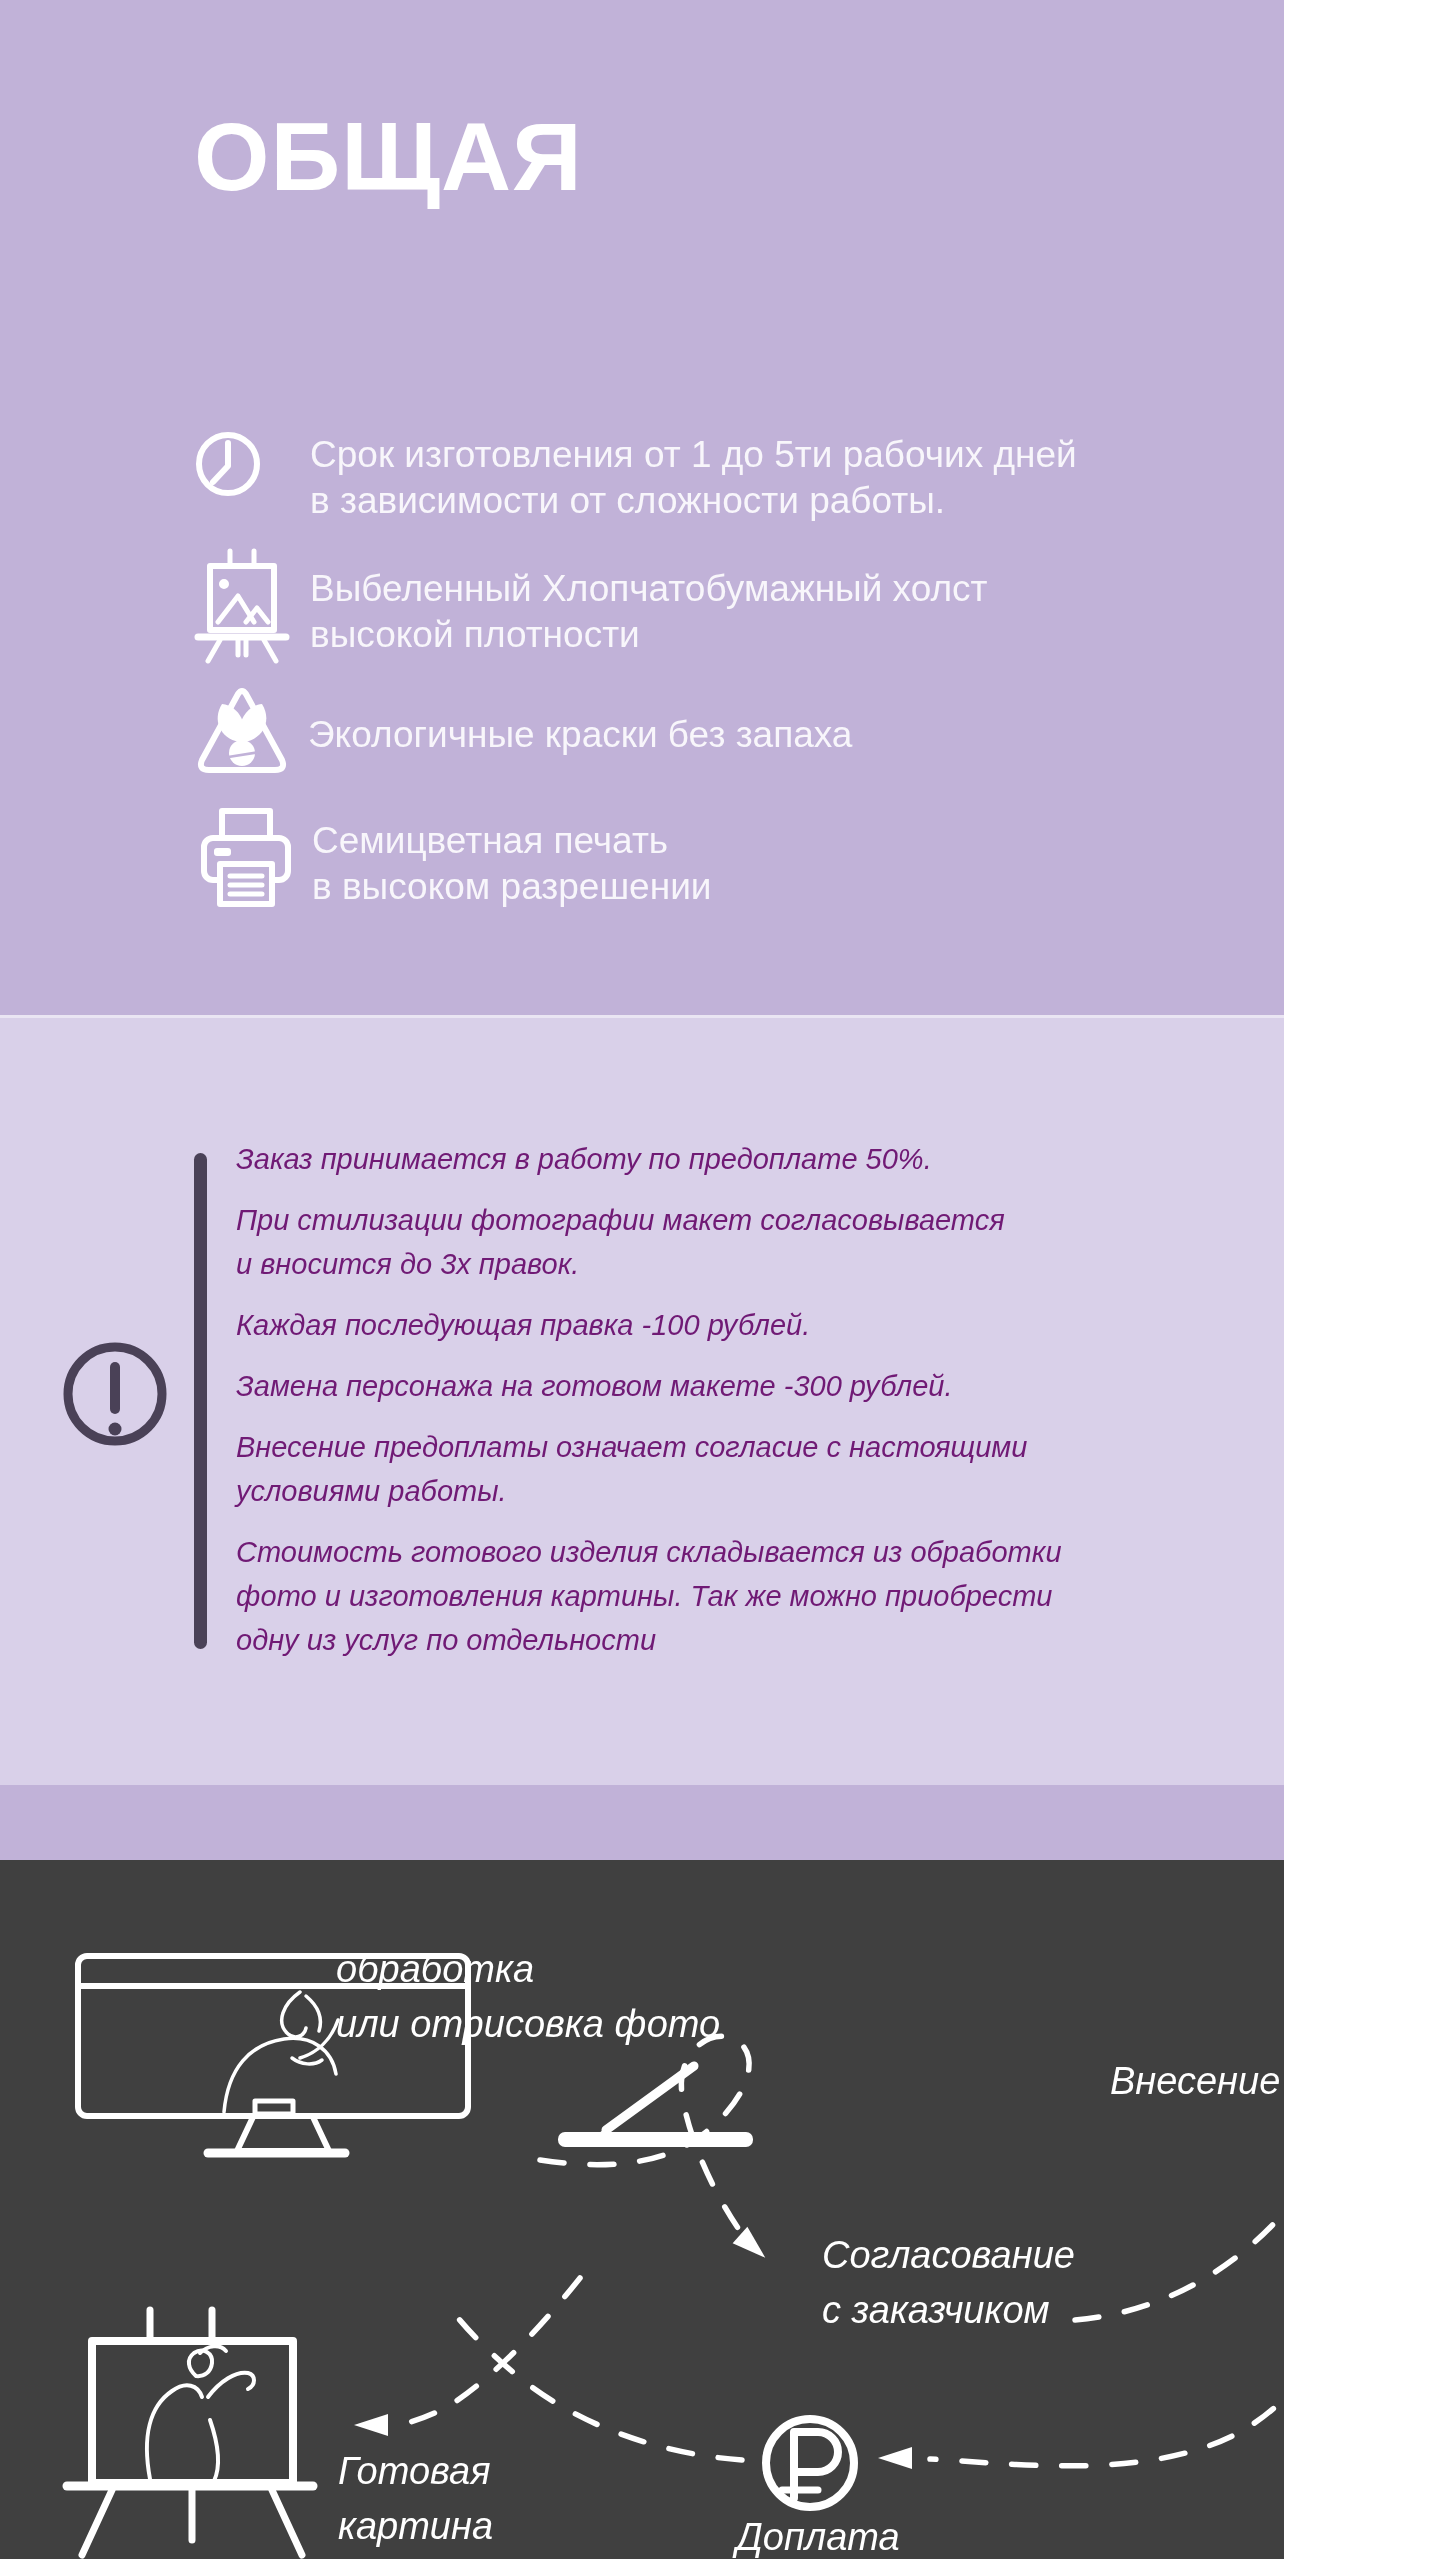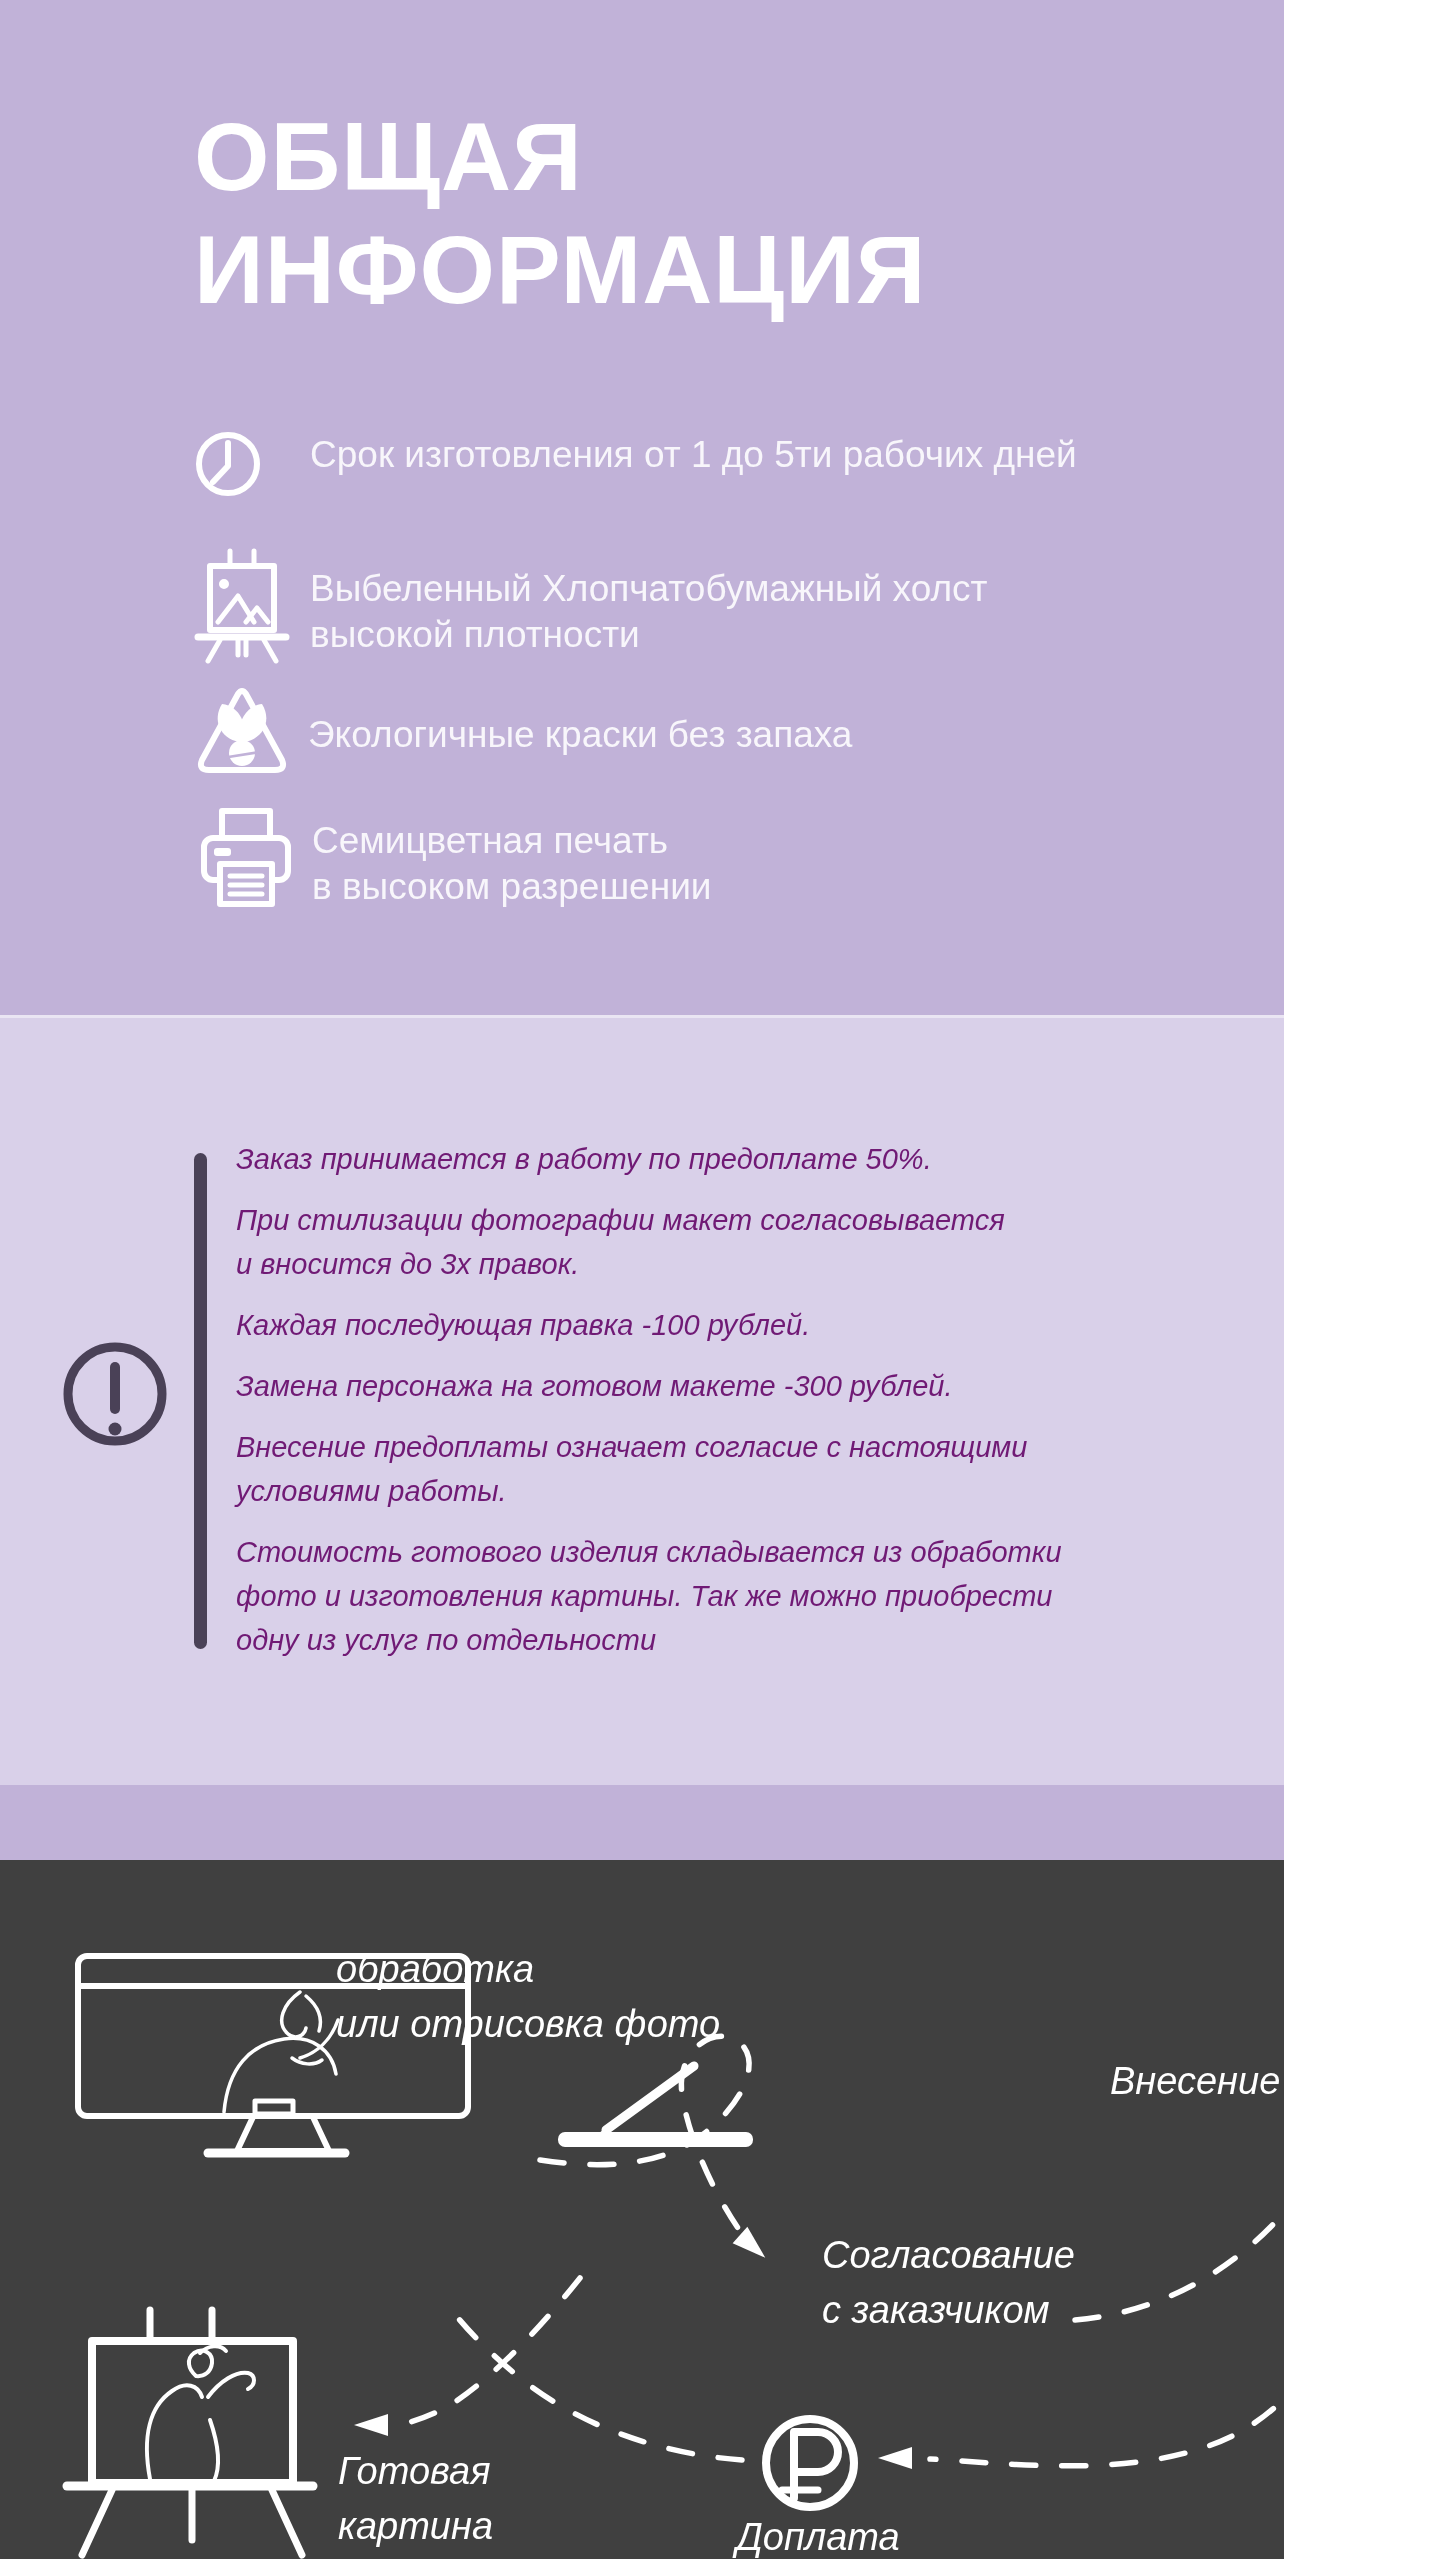--- a/index.html
+++ b/index.html
@@ -69,32 +69,32 @@
   .stroke-ic{stroke:#ffffff;fill:none;stroke-linecap:round;stroke-linejoin:round;}
 </style>
 </head>
 <body>
 
 <div class="page">
 
   <section class="sec-top">
     <h1 class="title">
       <span>ОБЩАЯ</span>
-      <span>ИНФОРМАЦИЯ</span>
     </h1>
 
     <div class="feature f1">
       <svg class="f-icon" width="68" height="68" viewBox="0 0 68 68">
         <g class="stroke-ic" stroke-width="6">
           <circle cx="34" cy="34" r="29"></circle>
           <path d="M34,13 L34,36 L19,52"></path>
         </g>
       </svg>
       <div class="f-text">
         <span>Срок изготовления от 1 до 5ти рабочих дней</span>
+        <span>в зависимости от сложности работы.</span>
       </div>
     </div>
 
     <div class="feature f2">
       <svg class="f-icon" width="96" height="116" viewBox="0 0 96 116">
         <g class="stroke-ic" stroke-width="5">
           <path d="M36,3 L36,18 M60,3 L60,18"></path>
           <rect x="16" y="18" width="64" height="64" stroke-width="6"></rect>
           <circle cx="30" cy="36" r="2.5" fill="#ffffff"></circle>
           <path d="M24,74 L44,48 L60,74"></path>

